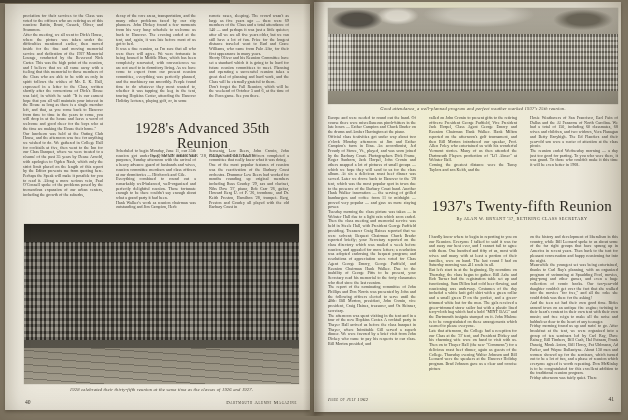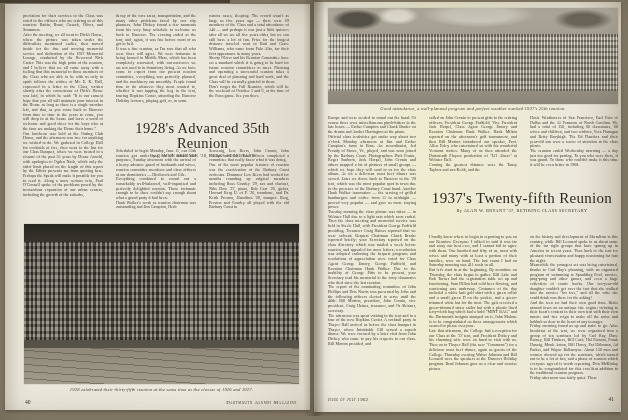--- a/index.html
+++ b/index.html
@@ -107,21 +107,21 @@
   .lp-col3b{left:204px;top:145px;width:80px;height:63px;}
   .lp-photo{left:19px;top:220px;width:275px;height:160px;}
   .lp-caption{left:19px;top:383px;width:275px;}
   .lp-footer{left:20px;top:395px;width:272px;}
   
   .rp-photo{left:14px;top:6px;width:290px;height:96px;}
   .rp-caption{left:14px;top:104px;width:290px;}
   .rp-col1{left:14px;top:114px;width:88px;height:278px;}
   .rp-col2{left:115px;top:114px;width:88px;height:77px;}
   .rp-col3{left:216px;top:114px;width:88px;height:77px;}
-  .rp-headline{left:110px;top:188px;width:196px;height:34px;}
+  .rp-headline{left:110px;top:196px;width:196px;height:34px;}
   .rp-headline .hl{font-size:15px;line-height:16px;}
   .rp-col2b{left:115px;top:233px;width:88px;height:158px;}
   .rp-col3b{left:216px;top:233px;width:88px;height:158px;}
   .rp-footer{left:14px;top:394px;width:286px;}
 </style>
 </head>
 <body>
 
 <div class="scan">
 

